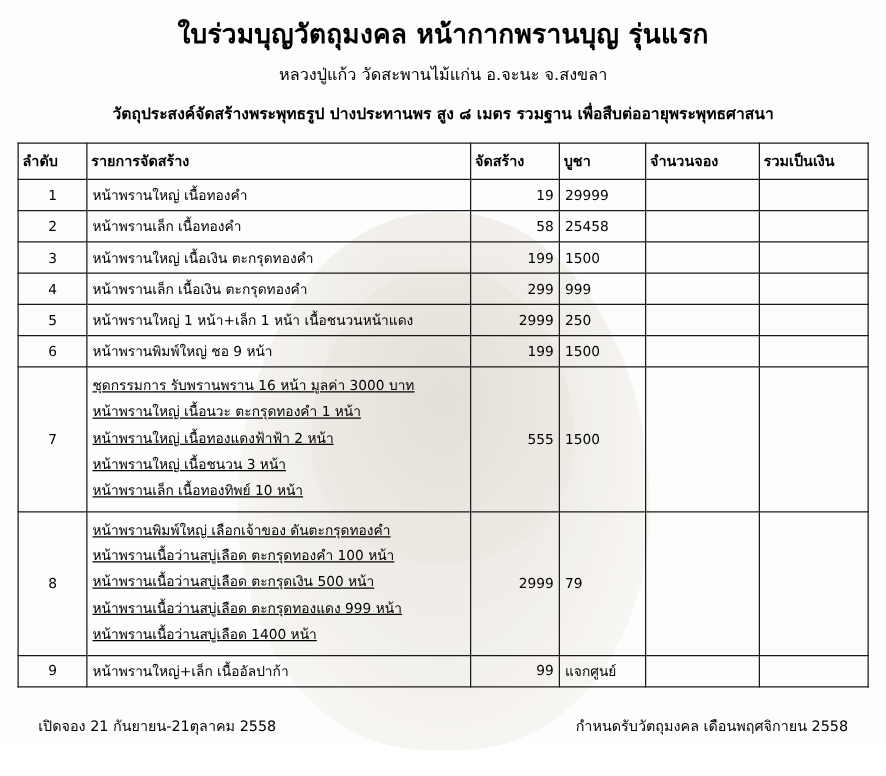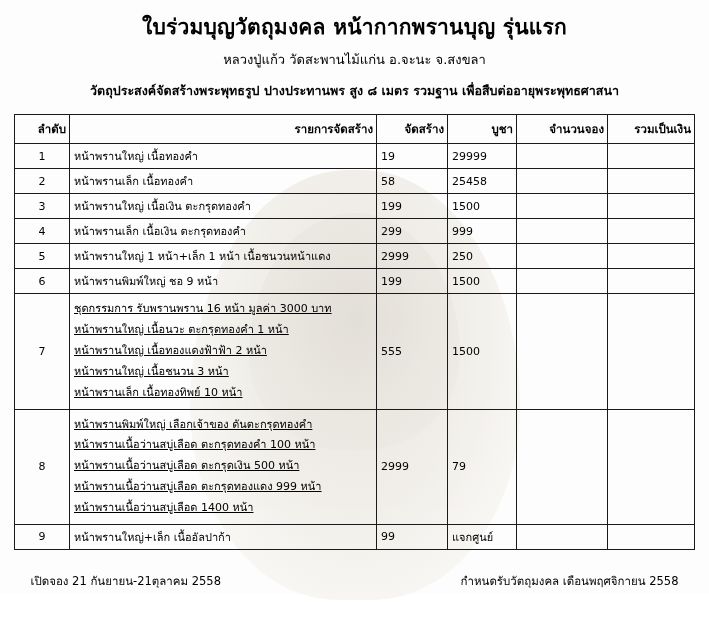--- a/index.html
+++ b/index.html
@@ -78,27 +78,27 @@
   table.list th, table.list td {
     border: 1px solid #1a1a1a;
     font-size: 11px;
     padding: 3px 4px;
     vertical-align: middle;
     background: transparent;
   }
   table.list thead th {
     font-size: 11.5px;
     font-weight: bold;
-    text-align: right;
+    text-align: left;
     padding: 5px 3px;
     height: 18px;
   }
   .c-no     { width: 48px;  text-align: center; }
   .c-desc   { width: 300px; text-align: left; padding-left: 8px; }
-  .c-made   { width: 64px;  text-align: left; }
+  .c-made   { width: 64px;  text-align: right; }
   .c-price  { width: 62px;  }
   .c-resv   { width: 84px;  text-align: center; }
   .c-total  { width: 80px;  text-align: center; }
   td.c-desc ul {
     margin: 0;
     padding: 0;
     list-style: none;
     text-decoration: underline;
   }
   td.c-desc ul li {

